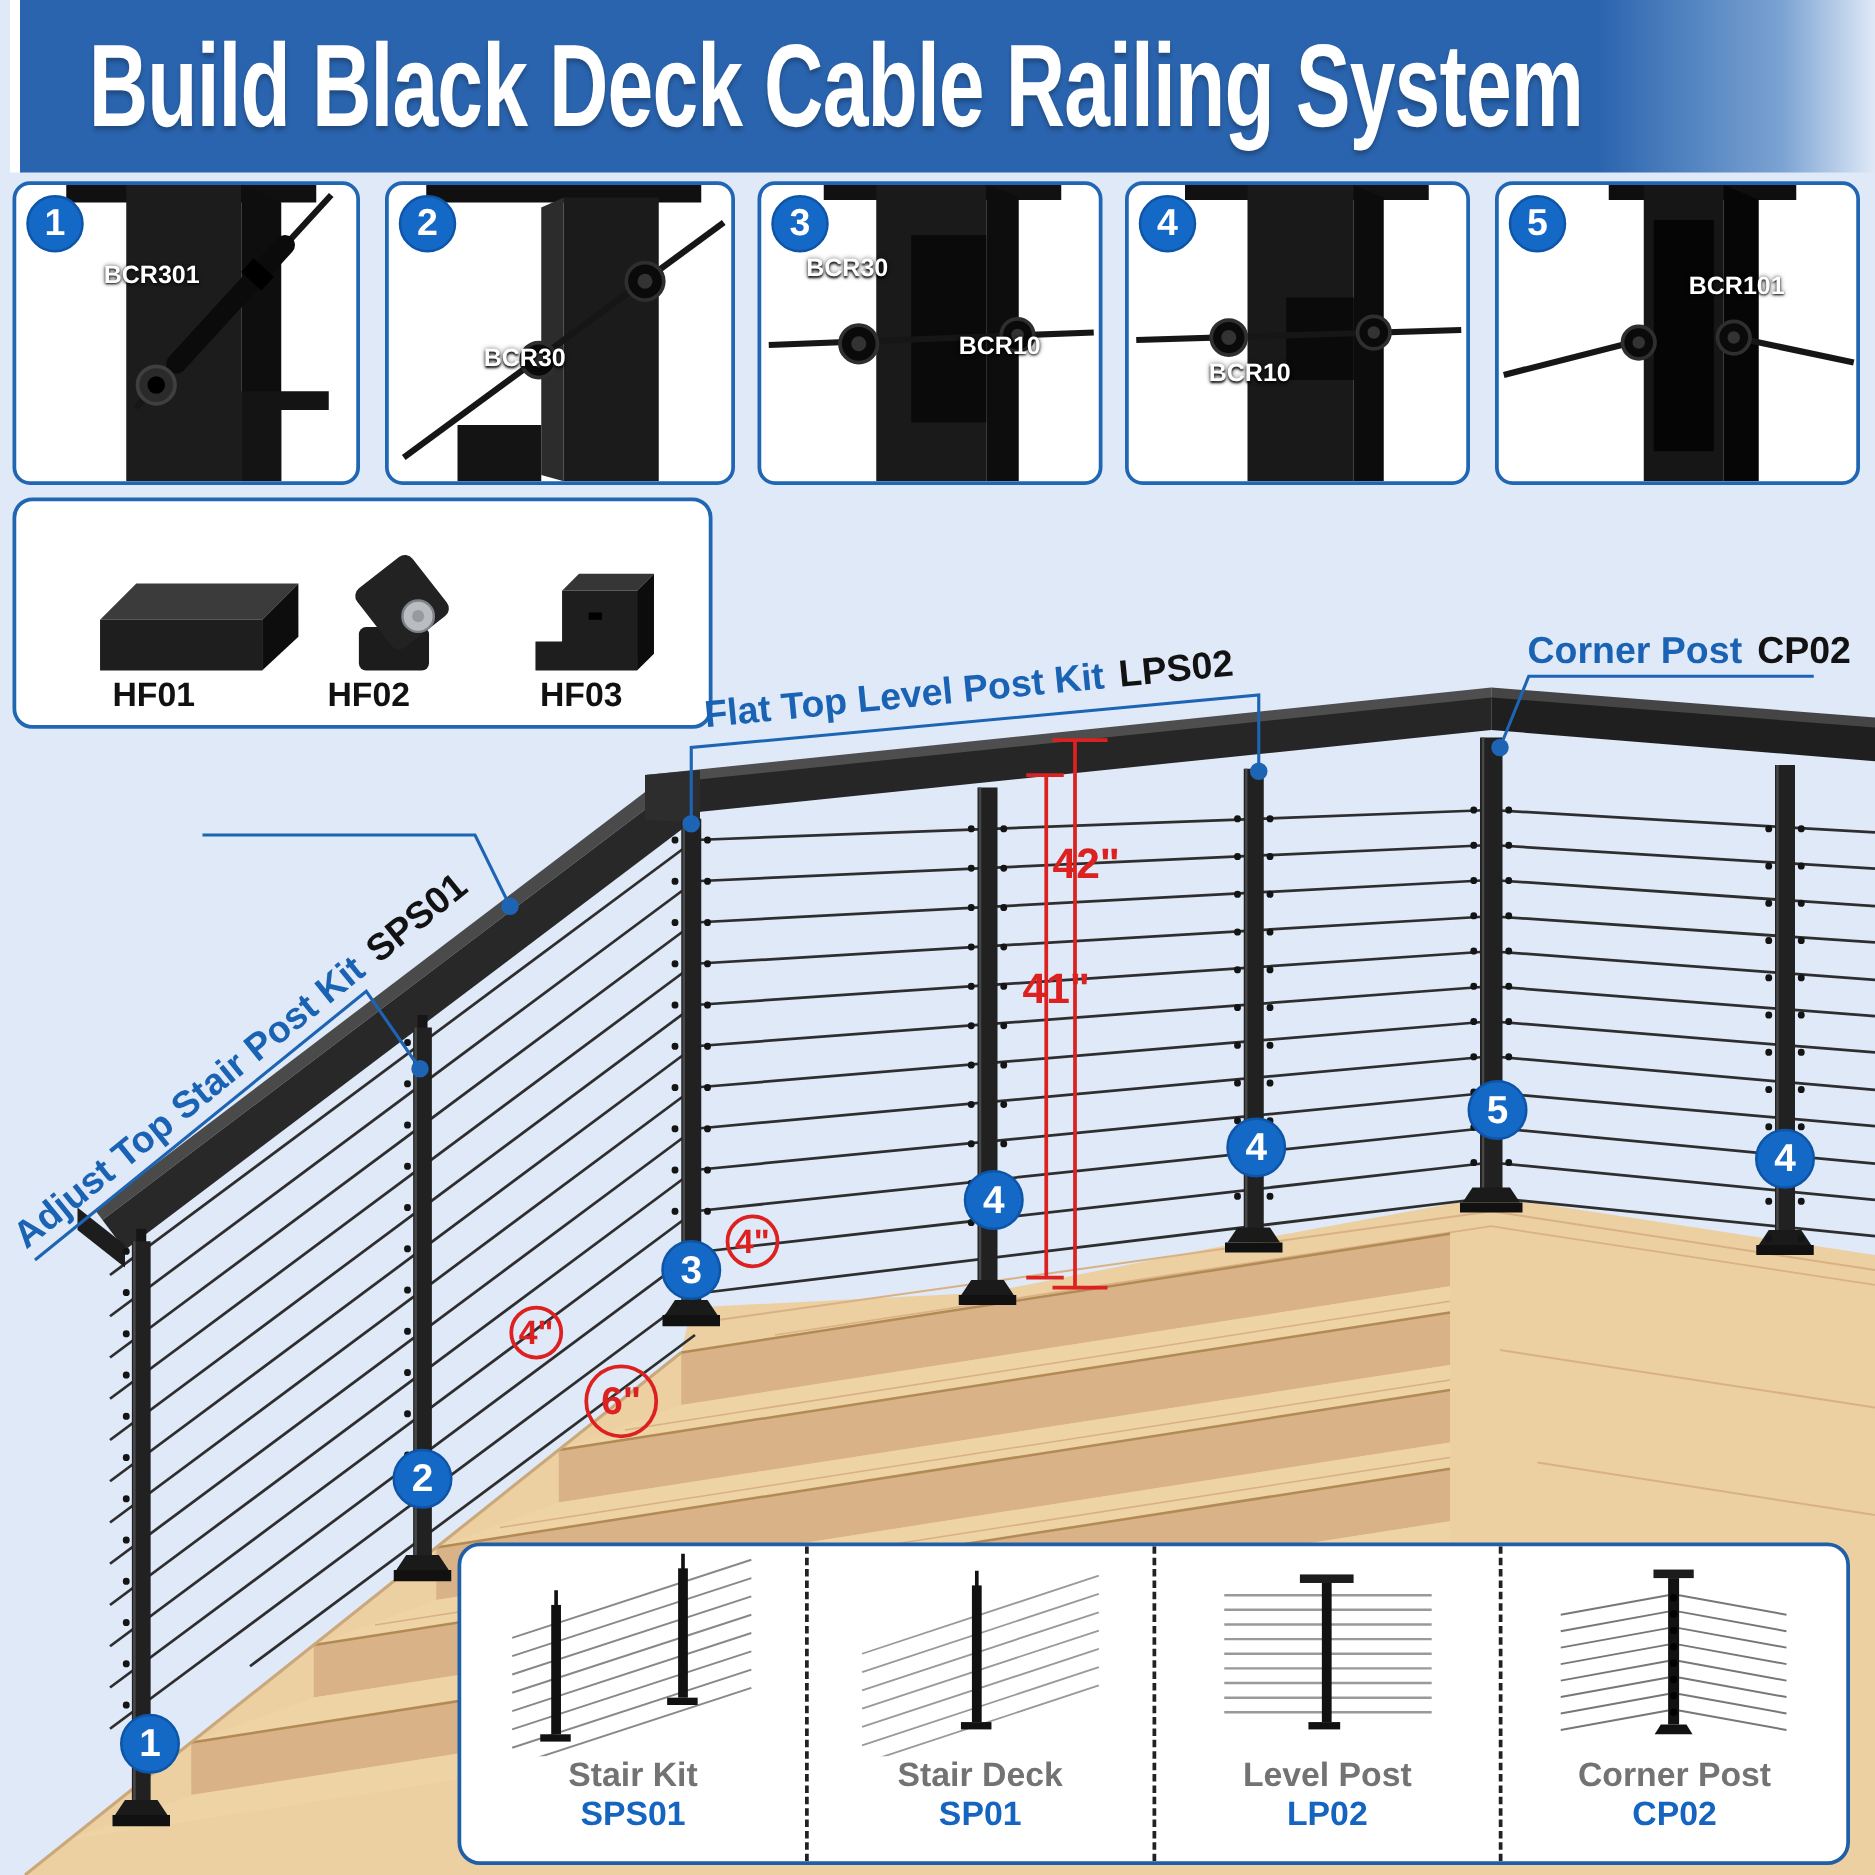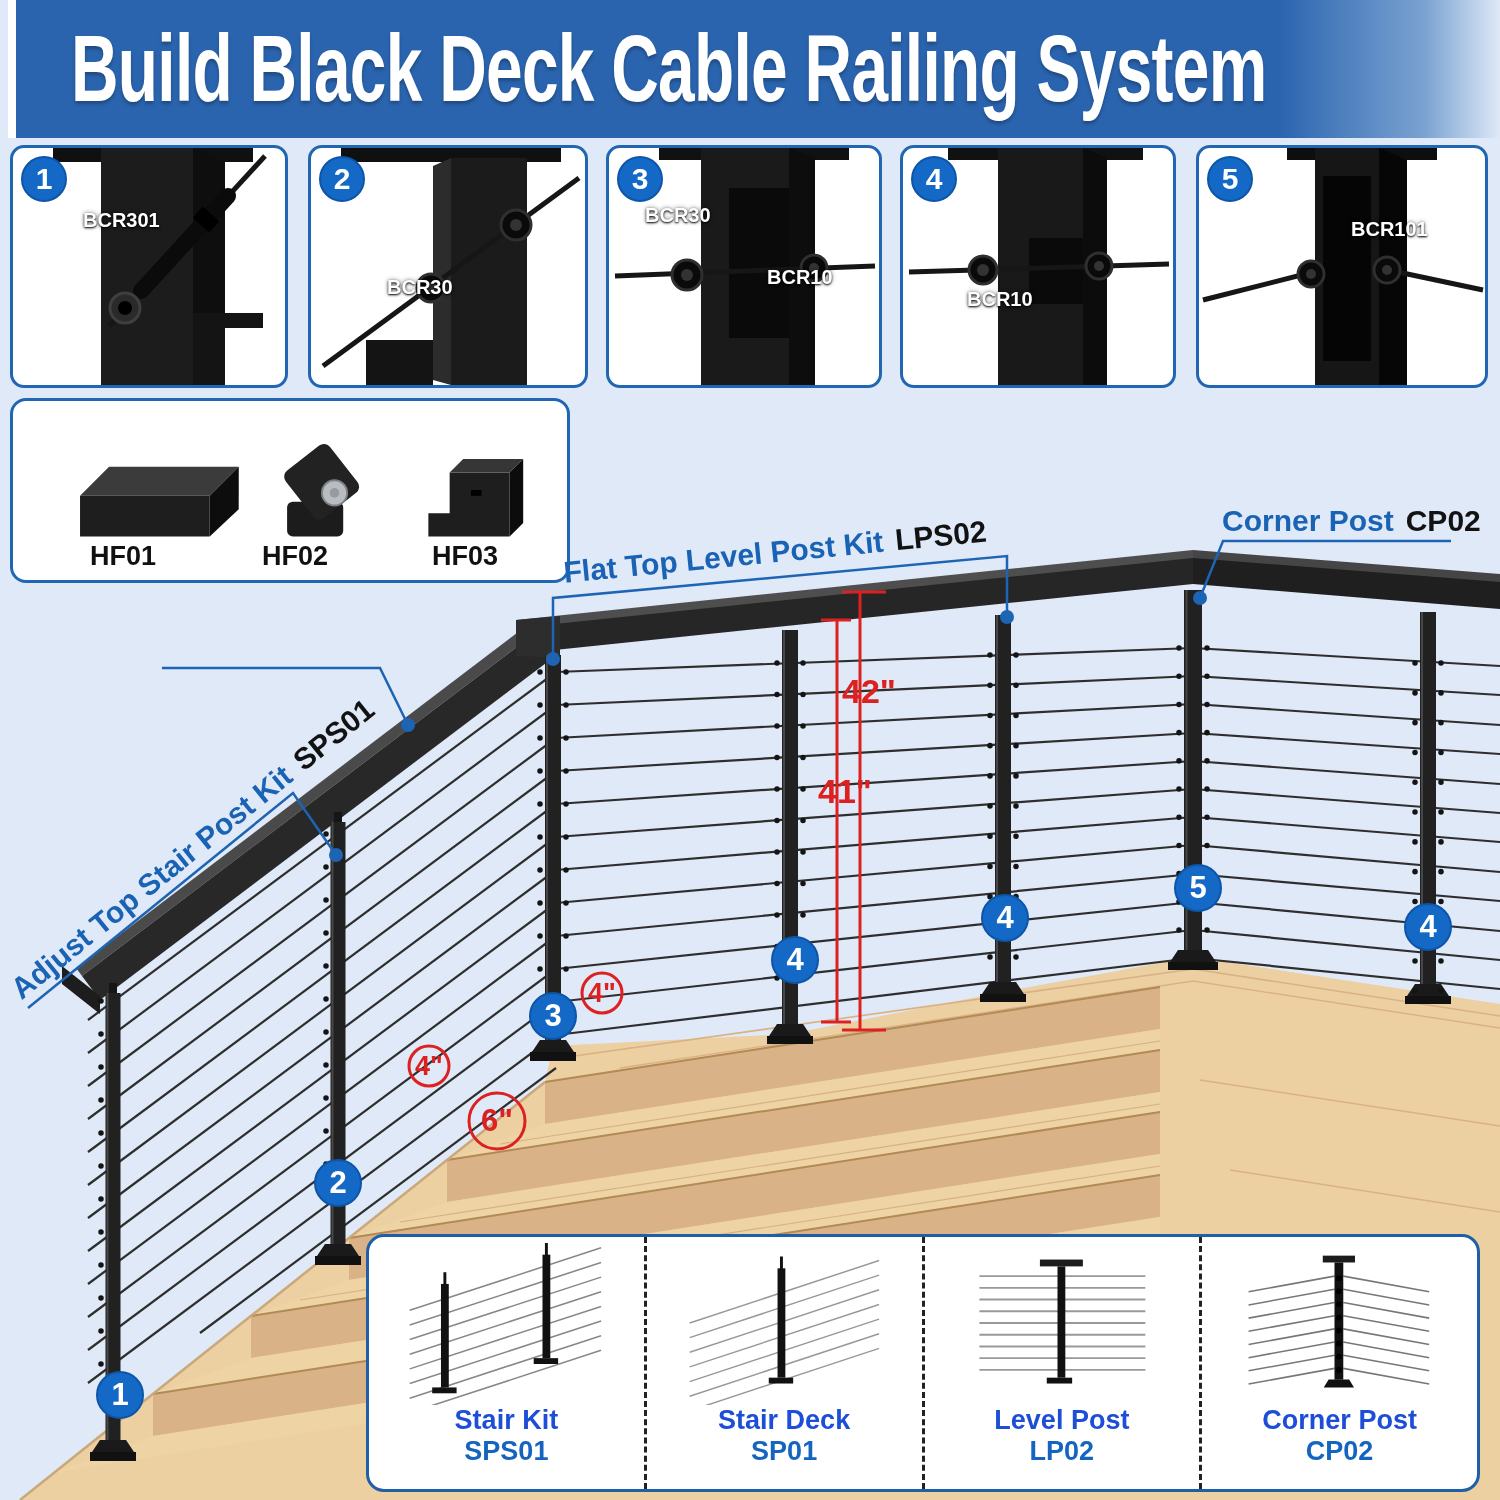--- a/index.html
+++ b/index.html
@@ -35,21 +35,21 @@
   .marker{position:absolute;width:48px;height:48px;border-radius:50%;background:#1569c6;
           border:2px solid #0d55a8;color:#fff;font-size:31px;font-weight:bold;display:flex;
           align-items:center;justify-content:center;box-sizing:border-box;z-index:4;}
   
   .legend{position:absolute;left:366px;top:1234px;width:1114px;height:258px;background:#fff;
           border:3px solid #1e5fa8;border-radius:18px;box-sizing:border-box;display:flex;
           z-index:5;overflow:hidden;}
   .lcell{flex:1;display:flex;flex-direction:column;align-items:center;padding-top:4px;box-sizing:border-box;}
   .lcell + .lcell{border-left:3px dashed #222;}
   .lcell svg{width:100%;height:164px;flex:0 0 auto;}
-  .lname{font-size:27px;font-weight:bold;color:#1d4ed8;line-height:30px;}
+  .lname{font-size:27px;font-weight:bold;color:#737373;line-height:30px;}
   .lcode{font-size:27px;font-weight:bold;color:#1565c0;line-height:33px;}
 </style>
 </head>
 <body>
 
 <div class="page">
 
   <svg class="scene" viewBox="0 0 1500 1500">
 
     <g>

